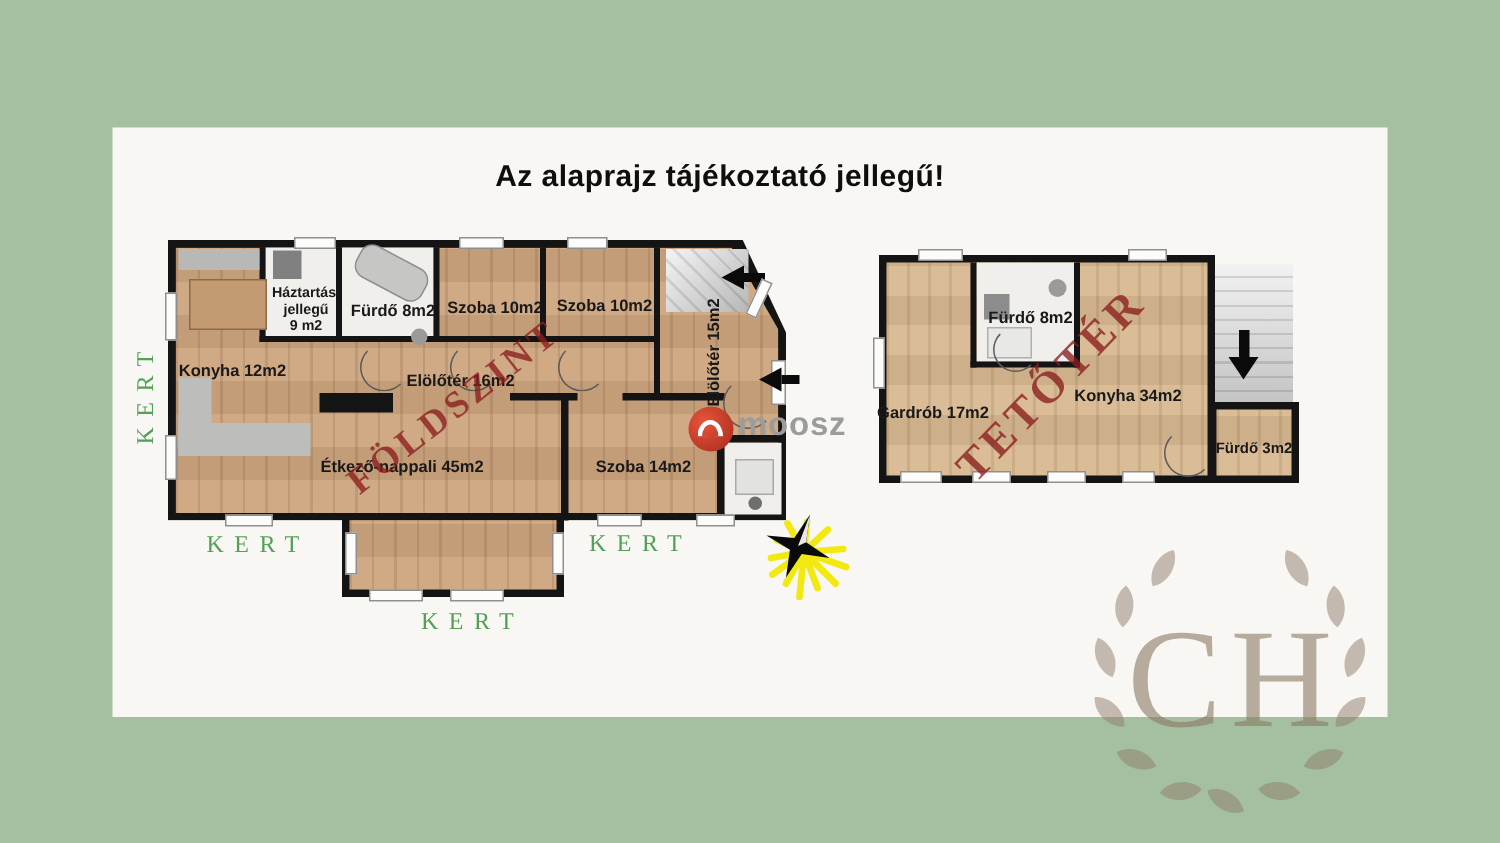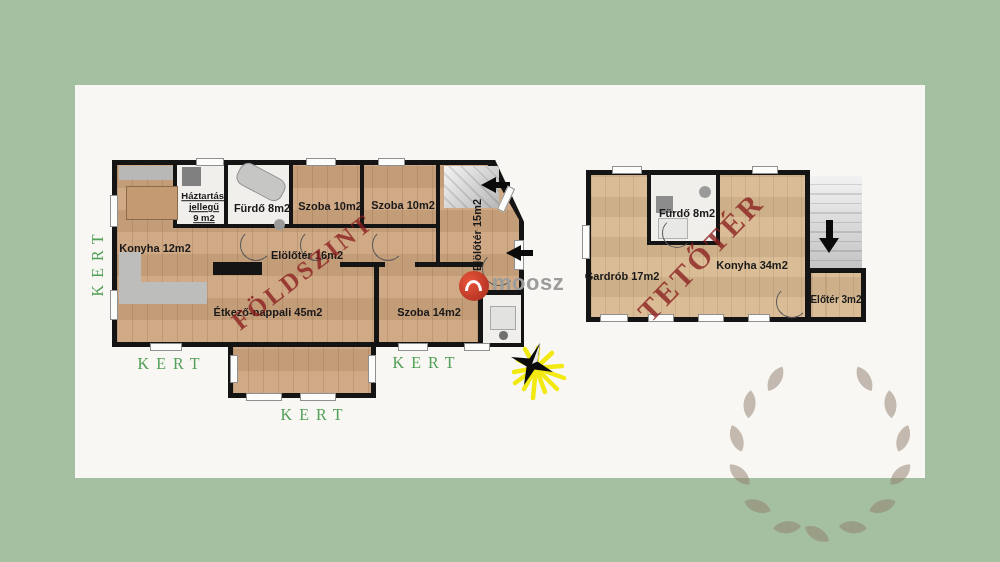--- a/index.html
+++ b/index.html
@@ -53,20 +53,21 @@
   .ch-text{position:absolute;left:748px;top:404px;width:150px;text-align:center;
        font-family:"Liberation Serif",serif;font-size:94px;line-height:1.05;letter-spacing:6px;
        color:#8b7a64;opacity:.6;}
 </style>
 </head>
 <body>
 
 <div class="canvas">
   <div class="panel"></div>
 
+  <div class="title">Az alaprajz tájékoztató jellegű!</div>
 
   <div class="wall" style="left:228px;top:342px;width:148px;height:56px;"></div>
   <div class="abs wood" style="left:233px;top:342px;width:138px;height:51px;"></div>
 
   <div class="wall" style="left:112px;top:160px;width:412px;height:187px;
               clip-path:polygon(0 0,93% 0,100% 33%,100% 100%,0 100%);"></div>
   <div class="abs wood" style="left:117px;top:165px;width:402px;height:177px;
               clip-path:polygon(0 0,92.2% 0,100% 31%,100% 100%,0 100%);"></div>
 
   <div class="whiteroom" style="left:177px;top:165px;width:47px;height:59px;"></div>
@@ -116,21 +117,21 @@
   <div class="win" style="left:150px;top:343px;width:32px;height:8px;"></div>
   <div class="win" style="left:398px;top:343px;width:30px;height:8px;"></div>
   <div class="win" style="left:464px;top:343px;width:26px;height:8px;"></div>
   <div class="win" style="left:246px;top:393px;width:36px;height:8px;"></div>
   <div class="win" style="left:300px;top:393px;width:36px;height:8px;"></div>
   <div class="win" style="left:230px;top:355px;width:8px;height:28px;"></div>
   <div class="win" style="left:368px;top:355px;width:8px;height:28px;"></div>
   <div class="win" style="left:502px;top:186px;width:8px;height:26px;transform:rotate(25deg);"></div>
 
   <div class="lbl" style="left:155px;top:248px;">Konyha 12m2</div>
-  <div class="lbl small" style="left:204px;top:207px;text-decoration:underline;">
+  <div class="lbl small" style="left:204px;top:207px;">
     <span style="display:block">Háztartási</span>
     <span style="display:block">jellegű</span>
     <span style="display:block">9 m2</span>
   </div>
   <div class="lbl" style="left:262px;top:208px;">Fürdő 8m2</div>
   <div class="lbl" style="left:330px;top:206px;">Szoba 10m2</div>
   <div class="lbl" style="left:403px;top:205px;">Szoba 10m2</div>
   <div class="lbl vert" style="left:477px;top:235px;">Elölőtér 15m2</div>
   <div class="lbl" style="left:307px;top:255px;">Elölőtér 16m2</div>
   <div class="lbl" style="left:268px;top:312px;">Étkező-nappali 45m2</div>
@@ -191,21 +192,21 @@
   <div class="win" style="left:752px;top:166px;width:26px;height:8px;"></div>
   <div class="win" style="left:600px;top:314px;width:28px;height:8px;"></div>
   <div class="win" style="left:648px;top:314px;width:26px;height:8px;"></div>
   <div class="win" style="left:698px;top:314px;width:26px;height:8px;"></div>
   <div class="win" style="left:748px;top:314px;width:22px;height:8px;"></div>
   <div class="win" style="left:582px;top:225px;width:8px;height:34px;"></div>
 
   <div class="lbl" style="left:687px;top:213px;">Fürdő 8m2</div>
   <div class="lbl" style="left:622px;top:276px;">Gardrób 17m2</div>
   <div class="lbl" style="left:752px;top:265px;">Konyha 34m2</div>
-  <div class="lbl" style="left:836px;top:300px;font-size:10px;">Előtér 3m2</div>
+  <div class="lbl" style="left:836px;top:300px;font-size:10px;">Fürdő 3m2</div>
   <div class="wm attic" style="left:701px;top:257px;">TETŐTÉR</div>
 
   <svg class="abs" style="left:706px;top:362px;" width="228" height="196" viewBox="0 0 228 196">
     <defs>
         <path id="lf" d="M0,-14 C8,-7 8,7 0,14 C-8,7 -8,-7 0,-14 Z"></path>
       </defs>
     <g fill="#8d7c69" fill-opacity="0.5">
       <use href="#lf" transform="translate(114,88) rotate(-58) translate(84,0) rotate(28)"></use>
       <use href="#lf" transform="translate(114,88) rotate(-33) translate(84,0) rotate(28)"></use>
       <use href="#lf" transform="translate(114,88) rotate(-8)  translate(84,0) rotate(28)"></use>
@@ -214,13 +215,14 @@
       <use href="#lf" transform="translate(114,88) rotate(67)  translate(84,0) rotate(28)"></use>
       <use href="#lf" transform="translate(114,88) rotate(92)  translate(84,0) rotate(28)"></use>
       <use href="#lf" transform="translate(114,88) rotate(238) translate(84,0) rotate(-28)"></use>
       <use href="#lf" transform="translate(114,88) rotate(213) translate(84,0) rotate(-28)"></use>
       <use href="#lf" transform="translate(114,88) rotate(188) translate(84,0) rotate(-28)"></use>
       <use href="#lf" transform="translate(114,88) rotate(163) translate(84,0) rotate(-28)"></use>
       <use href="#lf" transform="translate(114,88) rotate(138) translate(84,0) rotate(-28)"></use>
       <use href="#lf" transform="translate(114,88) rotate(113) translate(84,0) rotate(-28)"></use>
     </g>
   </svg>
+  <div class="ch-text">CH</div>
 </div>
 
 </body></html>

